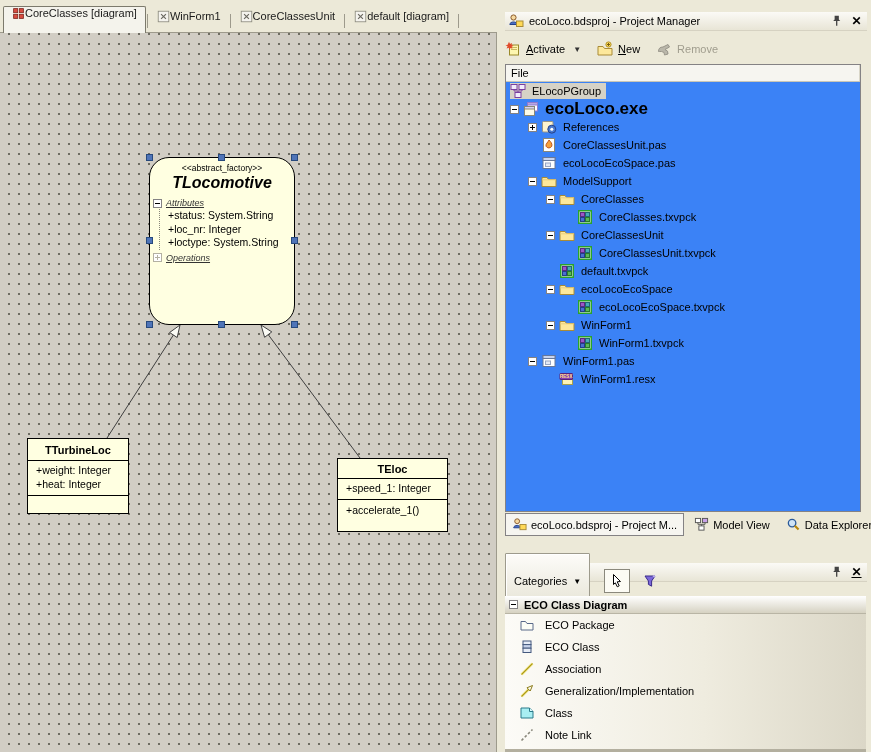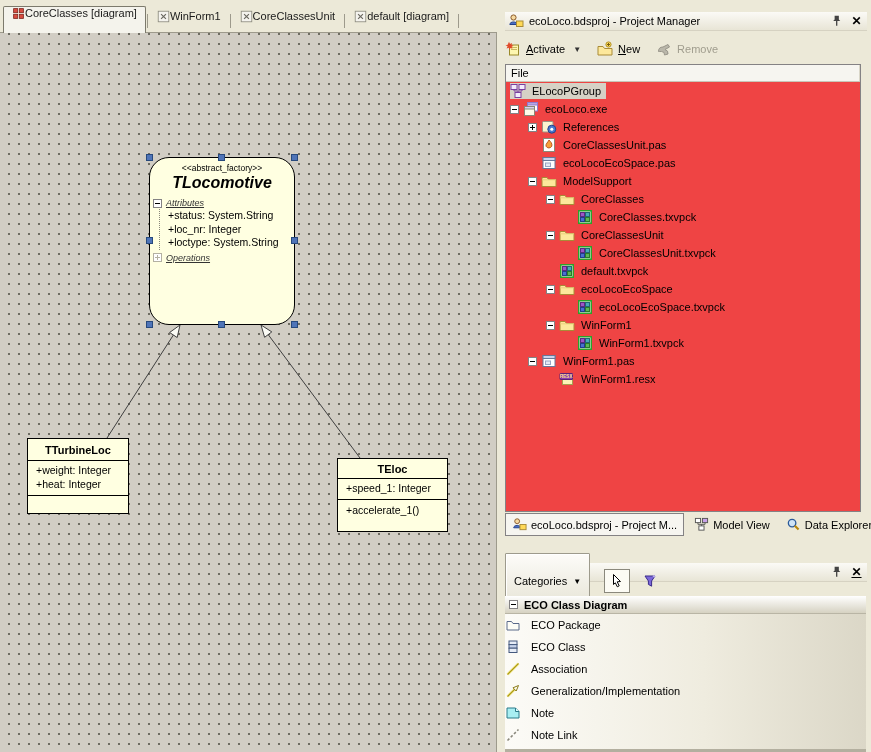--- a/index.html
+++ b/index.html
@@ -55,48 +55,48 @@
   .tbtn { width:15px; height:15px; display:flex; align-items:center; justify-content:center; cursor:default; }
   .xglyph { font-weight:bold; font-size:12px; line-height:12px; }
 
   #pm-title { top:12px; }
   #pm-toolbar { position:absolute; left:8px; top:36px; right:10px; height:26px; display:flex; align-items:center; gap:16px; }
   .tb-btn { display:flex; align-items:center; gap:4px; cursor:default; }
   .tb-btn .ic { width:17px; height:17px; }
   .tb-btn.disabled { color:#a09d8e; }
   .dd-arrow { font-size:8px; margin-left:4px; color:#333; }
 
-  #pm-list { position:absolute; left:8px; top:64px; right:10px; height:448px; background:#ef4444; border:1px solid #848284; overflow:hidden; }
+  #pm-list { position:absolute; left:8px; top:64px; right:10px; height:448px; background:#3b82f6; border:1px solid #848284; overflow:hidden; }
   #pm-file-header { height:17px; line-height:16px; padding-left:5px; background:#f6f5f0; border-bottom:1px solid #c9c6b7; box-shadow:inset -1px 0 #d9d6c8; }
   .trow { height:18px; display:flex; align-items:center; white-space:nowrap; }
   .trow .lbl { padding:1px 3px; }
   .trow.selected .selwrap { background:#d6d2c6; }
   .selwrap { display:flex; align-items:center; gap:3px; padding-right:2px; }
-  .trow.bold .lbl { font-weight:normal; font-size:11px; }
+  .trow.bold .lbl { font-weight:bold; font-size:17px; }
   .slot { width:13px; display:flex; align-items:center; justify-content:flex-start; flex:0 0 auto; }
 
   #pm-tabs { position:absolute; left:8px; top:513px; right:2px; height:26px; display:flex; align-items:flex-start; }
   .ptab { display:flex; align-items:center; gap:4px; padding:0 6px; height:23px; white-space:nowrap; }
   .ptab.active { background:#f6f5f0; border:1px solid #848284; }
   .ptab .ic { width:15px; height:15px; }
   .ptab-sep { width:1px; height:16px; background:#9d9a8c; margin:3px 2px 0; }
 
   #tp-title { top:563px;text-decoration:underline; }
   #tp-toolbar { position:absolute; left:8px; top:567px; right:4px; height:28px; display:flex; align-items:center; gap:8px; }
   #categories-btn { display:flex; align-items:center; gap:6px; padding:21px 8px; background:linear-gradient(#fdfcf9,#e6e3d5); border:1px solid #9d9a8c; border-radius:1px; box-shadow:1px 1px 0 #fff inset; cursor:default; }
   #categories-btn .dd { font-size:8px; }
   #cursor-btn { width:26px; height:24px; background:#fcfbf4; border:1px solid #8a887c; display:flex; align-items:center; justify-content:center; margin-left:6px; }
   #filter-btn { width:24px; height:24px; display:flex; align-items:center; justify-content:center; }
 
   #tp-list { position:absolute; left:8px; top:596px; right:5px; bottom:0;
     background:linear-gradient(90deg,#fcfbf7 0%,#efecdf 55%,#dbd7c7 100%);
     border-bottom:3px solid #b3af9f; }
   #tp-section { height:18px; display:flex; align-items:center; gap:6px; padding-left:4px; font-weight:bold;
     background:linear-gradient(#ffffff,#d6d2c2); border-bottom:1px solid #b9b5a5; }
-  .tpitem { height:22px; display:flex; align-items:center; gap:10px; cursor:default; }
+  .tpitem { height:22px; display:flex; align-items:center; gap:10px; padding-left:14px; cursor:default; }
 </style>
 </head>
 <body>
 
 <div id="editor-tabbar">
     <div class="etab active">
       <span class="ic" style="width: 13px; height: 13px;">
         <svg width="13" height="13" viewBox="0 0 16 16">
           <rect x="2" y="2" width="5" height="5" fill="#d84c40" stroke="#7e261e"></rect>
           <rect x="9" y="2" width="5" height="5" fill="#d84c40" stroke="#7e261e"></rect>
@@ -637,21 +637,21 @@
           </span>
           <span>Generalization/Implementation</span>
         </div>
         <div class="tpitem">
           <span class="ic" style="width: 16px; height: 16px;">
             <svg width="16" height="16" viewBox="0 0 16 16">
               <path d="M2 3 H10.5 L14 6.5 V13 H2z" fill="#a8eef2" stroke="#2a7a8a"></path>
               <path d="M10.5 3 V6.5 H14" fill="#e0fdff" stroke="#2a7a8a"></path>
             </svg>
           </span>
-          <span>Note</span>
+          <span>Class</span>
         </div>
         <div class="tpitem">
           <span class="ic" style="width: 16px; height: 16px;">
             <svg width="16" height="16" viewBox="0 0 16 16">
               <path d="M2.5 13.5 L13.5 2.5" stroke="#8a887c" stroke-width="1.6" stroke-dasharray="2.6 2"></path>
             </svg>
           </span>
           <span>Note Link</span>
         </div>
       </div>

